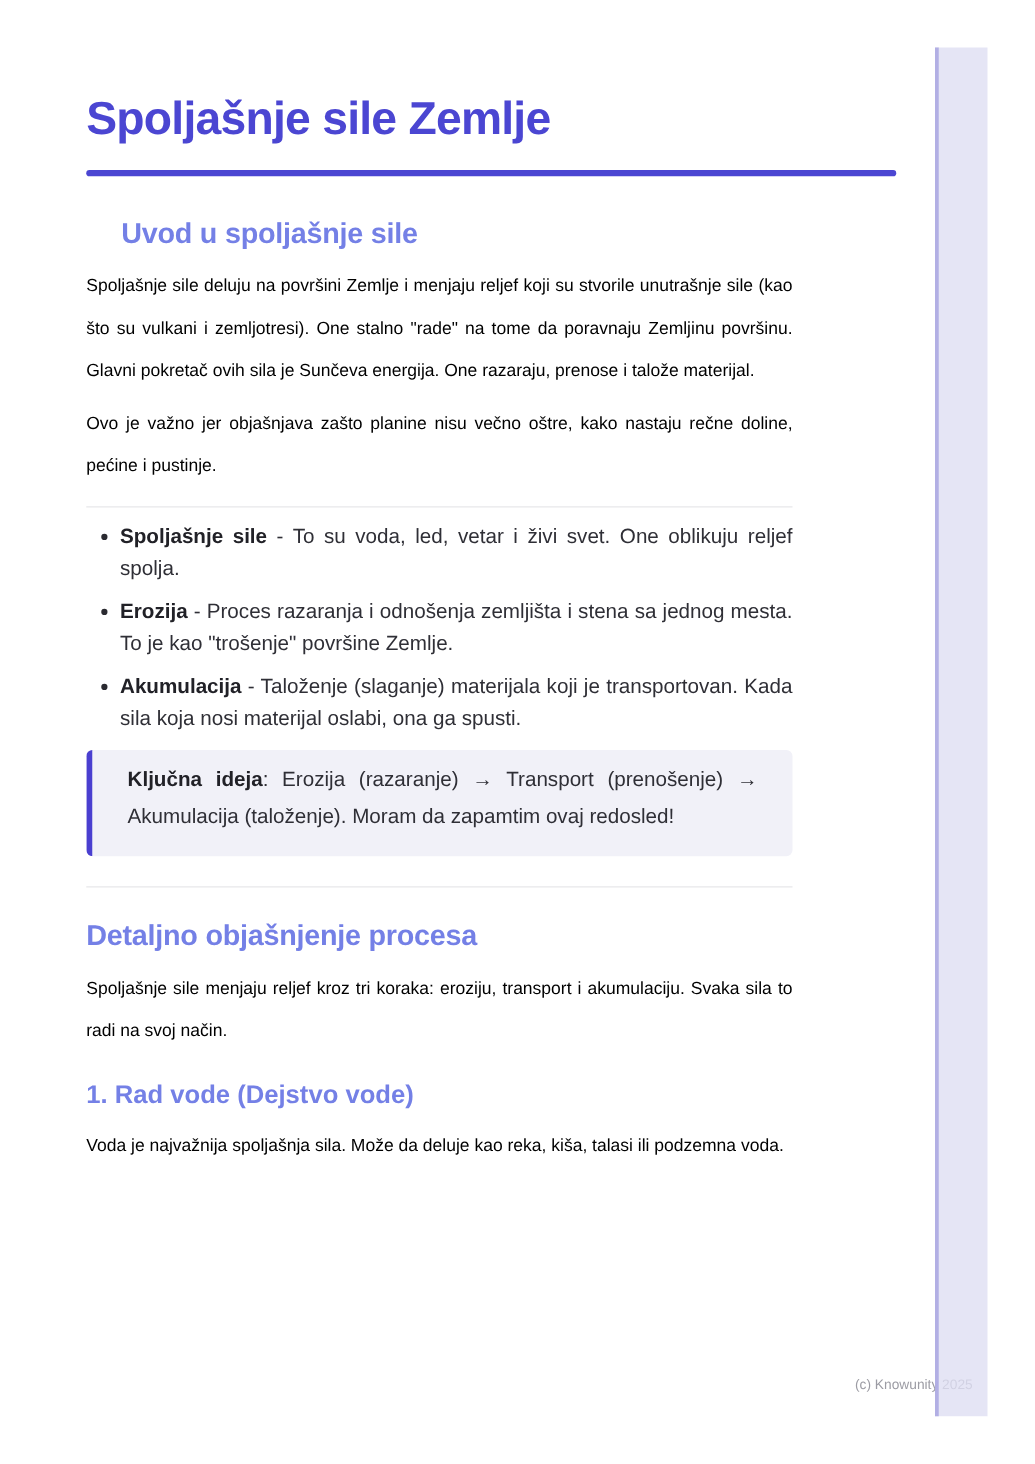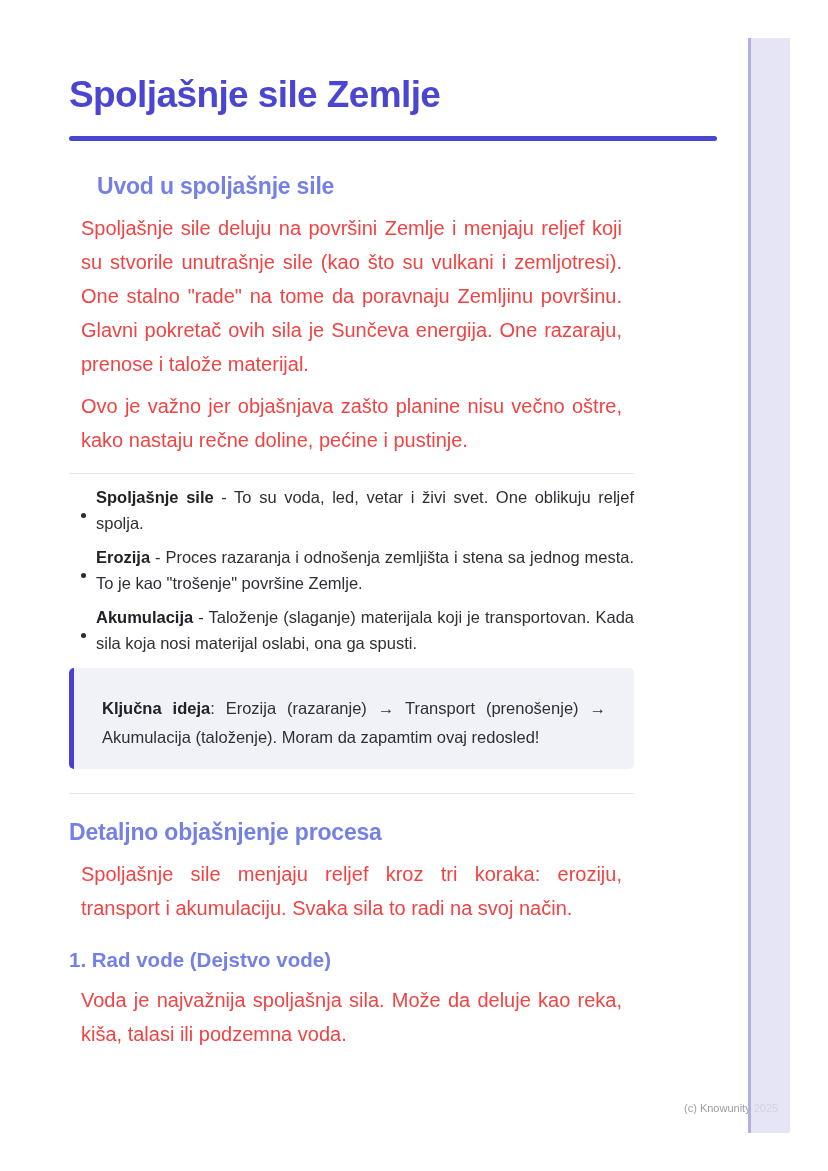--- a/index.html
+++ b/index.html
@@ -27,46 +27,46 @@
   }
   .h2-intro { margin-top:31px;margin-left:28px; }
   .h2-detail { margin-top:24px; }
 
   h3 {
     margin:22px 0 0; font-size:20.5px; line-height:26px;
     font-weight:bold; color:#7480e6;
   }
 
   p.body {
-    margin:10px 12px 0; font-size:20px; line-height:34px;
-    text-align:justify; color:#ef4444;
+    margin:10px 0 0; font-size:14px; line-height:34px;
+    text-align:justify; color:#000000;
   }
   p.tight { margin-top:8px; }
 
   .hr { margin-top:16px; height:1px; background:#e8e8ea; }
   .hr-2 { margin-top:24px; }
 
   ul.bullets { list-style:none; margin:10px 0 0; padding:0; }
   ul.bullets-last { margin-top:8px; }
-  ul.bullets li { display:flex; margin-top:8px;align-items:center; }
+  ul.bullets li { display:flex; margin-top:8px; }
   ul.bullets li:first-child { margin-top:0; }
   .dot {
     flex:0 0 auto; width:5px; height:5px; border-radius:50%;
     background:#2a2a30; margin:11px 10px 0 12px;
   }
   .li-body {
     flex:1; font-size:16.5px; line-height:26px;
     text-align:justify; color:#2f2f36;
   }
   b { font-weight:bold; color:#212127; }
 
   .callout {
     margin-top:12px; width:565px; box-sizing:border-box;
     background:#f1f1f8; border-left:5px solid #4a3fd0;
-    border-radius:5px; padding:26px 28px 17px 28px;
+    border-radius:5px; padding:10px 28px 17px 28px;
   }
   .callout-text {
     margin:0; font-size:16.5px; line-height:29px;
     text-align:justify; color:#2f2f36;
   }
 
   .copyright {
     position:absolute; left:684px; top:1102px;
     font-size:11px; color:#9c9ca4; z-index:1; white-space:nowrap;
   }

